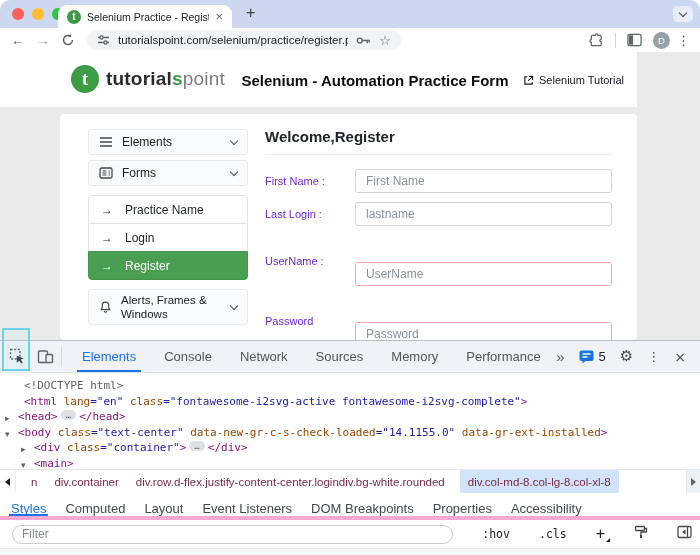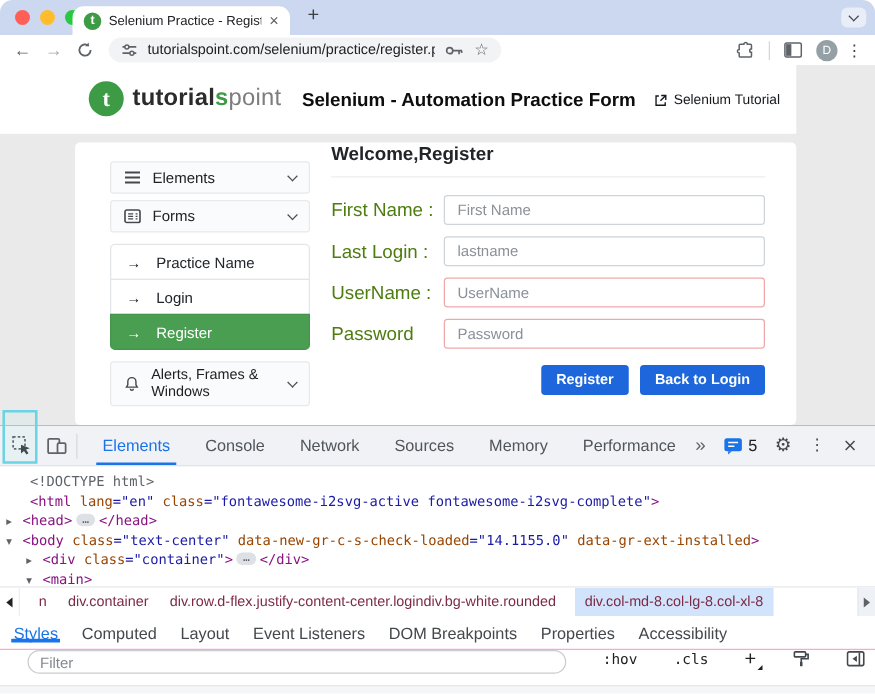--- a/index.html
+++ b/index.html
@@ -49,27 +49,27 @@
   .acc .chevron { margin-left: auto; border-color: #4a4f55; }
   .submenu { margin-top: 9px; }
   .sub { height: 29px; background: #fff; border: 1px solid #e2e5e8; display: flex; align-items: center; padding: 0 12px; gap: 12px; font-size: 12px; color: #212529; margin-top: -1px; }
   .sub:first-child { border-radius: 4px 4px 0 0; margin-top: 0; }
   .sub:last-child { border-radius: 0 0 4px 4px; }
   .sub.active { background: #4a9e51; border-color: #44944b; color: #fff; }
   .sub-arrow { font-size: 12px; }
   .acc.footer { margin-top: 9px; height: 36px; font-size: 11.5px; line-height: 1.25; }
   .acc.footer .lbl { width: 96px; }
 
-  .form-area { position: absolute; left: 205px; top: 1px; right: 25px; }
+  .form-area { position: absolute; left: 205px; top: 14px; right: 25px; }
   .f-heading { font-size: 15px; font-weight: 600; color: #212529; }
   .f-hr { border: 0; border-top: 1px solid #ecedef; margin: 9px 0 14px; }
   .form-row { display: flex; align-items: center; margin-bottom: 9px; }
-  .f-label { width: 90px; flex: none; font-size: 15px; color: #4d7c0f; }
+  .f-label { width: 90px; flex: none; font-size: 11px; color: #6d28d9; }
   .f-input { flex: 1; height: 24px; border: 1px solid #ced4da; border-radius: 3px; padding: 0 10px; font-size: 12px; color: #202124; font-family: inherit; outline: none; }
-  .f-input.err { border-color: #f0a9a9; }
+  .f-input.err { border-color: #f0a9a9; margin-top: 27px; }
   .f-input::placeholder { color: #8a9198; }
   .btn-row { display: flex; justify-content: flex-end; gap: 9px; margin-top: 13px; }
   .btn { background: #1e66db; color: #fff; border: none; border-radius: 3px; font-size: 11.5px; font-weight: bold; padding: 6px 12px; font-family: inherit; }
 
   
   .devtools { height: 215px; background: #fff; border-top: 1px solid #b9bec5; position: relative; overflow: hidden; }
   .dt-toolbar { height: 32px; background: #f0f2f5; border-bottom: 1px solid #e1e4e8; display: flex; align-items: center; padding: 0 3px; }
   .dt-iconbtn { width: 28px; height: 26px; display: flex; align-items: center; justify-content: center; flex: none; }
   .dt-sep { width: 1px; height: 20px; background: #d6d9dd; margin: 0 6px 0 2px; }
   .dt-tabs { display: flex; height: 100%; }
@@ -96,26 +96,26 @@
   .tk-ellipsis { display: inline-block; background: #dde0e4; color: #5f6368; border-radius: 6px; padding: 0 5px; font-size: 9px; line-height: 10px; vertical-align: 2px; margin: 0 3px; }
 
   .dt-crumbs { height: 24px; border-top: 1px solid #e6e8ea; display: flex; align-items: stretch; font-size: 11.5px; color: #7d2b45; overflow: hidden; }
   .crumb-nav { width: 16px; display: flex; align-items: center; justify-content: center; border-right: 1px solid #efefef; flex: none; }
   .crumb-nav.right { margin-left: auto; width: 14px; background: #eef1f5; border-left: 1px solid #e3e6ea; border-right: none; }
   .tri-l { width: 0; height: 0; border-top: 4px solid transparent; border-bottom: 4px solid transparent; border-right: 5px solid #202124; }
   .tri-r { width: 0; height: 0; border-top: 4px solid transparent; border-bottom: 4px solid transparent; border-left: 5px solid #5f6368; }
   .crumb { display: flex; align-items: center; margin-left: 13px; padding: 0 2px; white-space: nowrap; }
   .crumb.selected { background: #d2e3fc; padding: 0 8px; }
 
-  .dt-paneltabs { height: 27px; background: #fff; border-bottom: 1px solid #f9a8d4; display: flex; align-items: center; padding-left: 3px; }
+  .dt-paneltabs { height: 27px; background: #fff; border-bottom: 4px solid #f9a8d4; display: flex; align-items: flex-end; padding-left: 3px; }
   .ptab { padding: 0 8px; margin-right: 3px; font-size: 13px; color: #44484d; display: flex; align-items: center; position: relative; white-space: nowrap; }
   .ptab.active { color: #1a73e8; }
   .ptab.active::after { content: ""; position: absolute; left: 6px; right: 6px; bottom: 0; height: 2.5px; background: #1a73e8; }
 
-  .dt-filter { height: 28px; display: flex; align-items: flex-start; padding: 0 8px 0 22px; gap: 29px; background: #fff; }
+  .dt-filter { height: 28px; display: flex; align-items: center; padding: 0 8px 0 12px; gap: 29px; background: #fff; }
   .filter-input { width: 466px; height: 19px; border: 1px solid #c9ccd0; border-radius: 10px; padding: 0 9px; font-size: 12px; color: #202124; font-family: inherit; outline: none; }
   .filter-input::placeholder { color: #85898d; }
   .hovcls { font-family: "DejaVu Sans Mono", monospace; font-size: 11.5px; color: #202124; }
   .plus { font-size: 16px; color: #202124; position: relative; line-height: 1; }
   .plus::after { content: ""; position: absolute; right: -5px; bottom: 0; border-left: 4px solid transparent; border-bottom: 4px solid #202124; }
   .dt-bottom { height: 8px; background: #f5f6f8; border-top: 1px solid #e3e5e8; }
 
   .inspect-hl { position: absolute; left: 2px; top: 328px; width: 28px; height: 43px; border: 2px solid #6ad4e4; background: rgba(120,220,230,.07); z-index: 9; pointer-events: none; }
 </style>
 </head>

